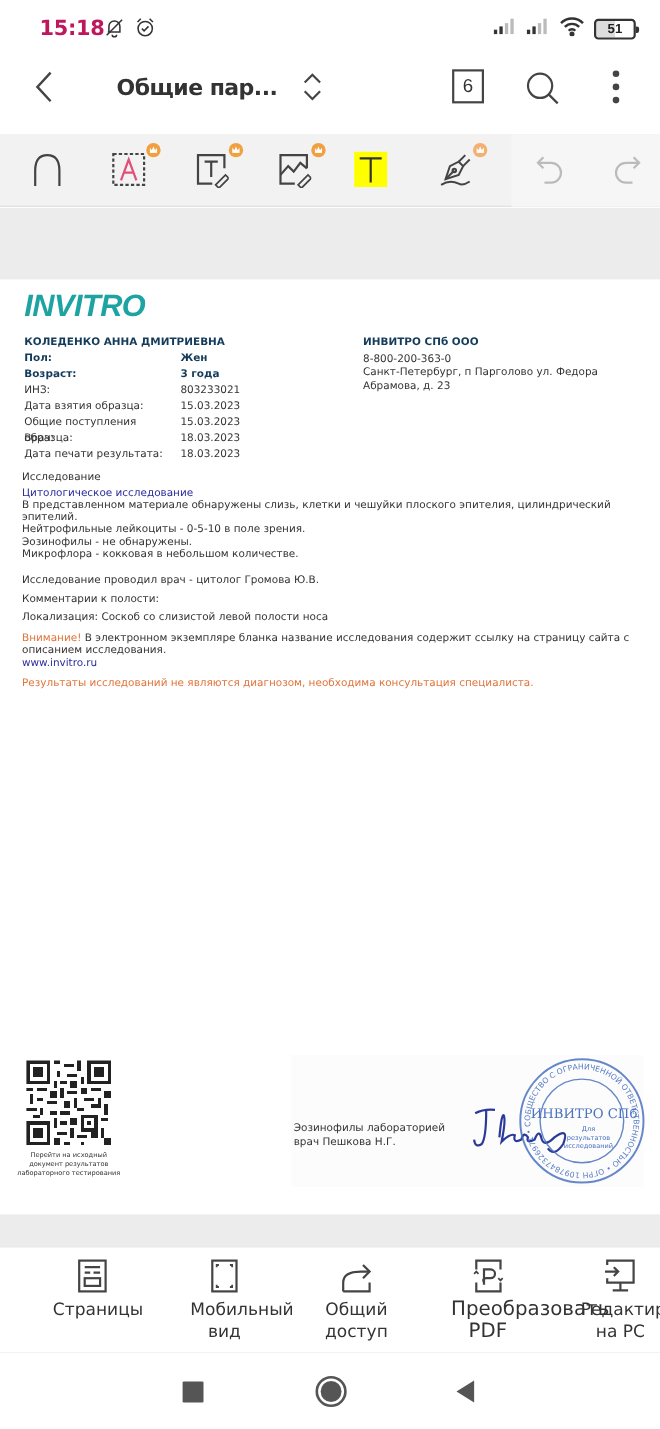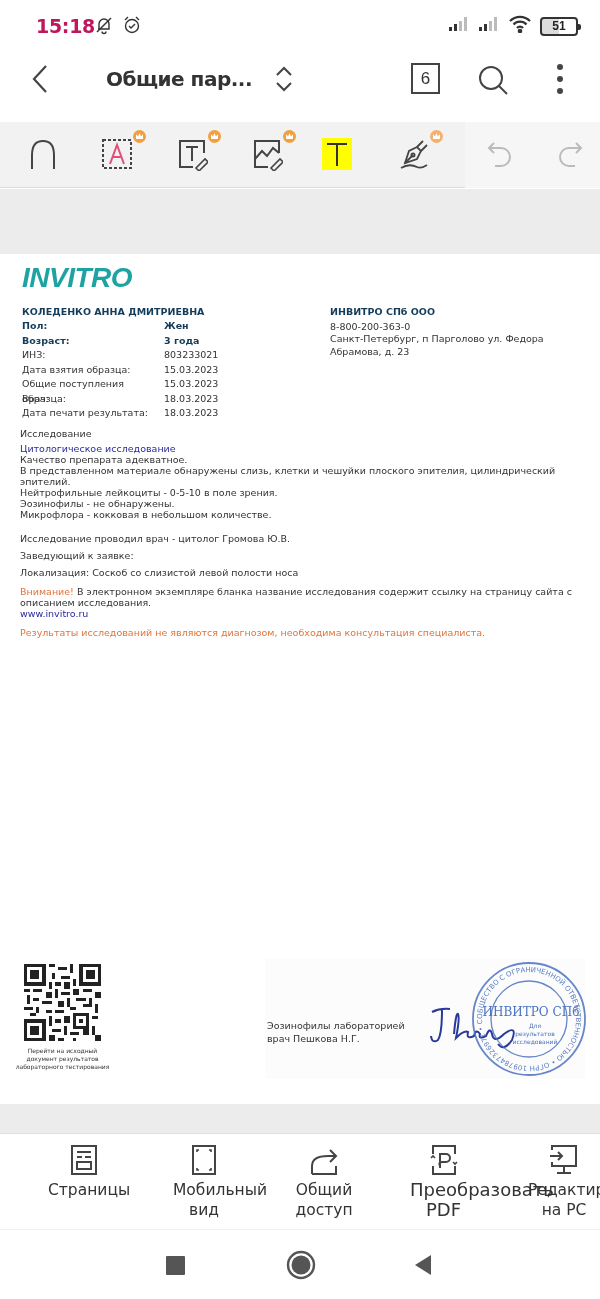--- a/index.html
+++ b/index.html
@@ -236,27 +236,26 @@
 
   <div class="lab">
     <div class="lab-name">ИНВИТРО СПб ООО</div>
     <div>8-800-200-363-0</div>
     <div>Санкт-Петербург, п Парголово ул. Федора Абрамова, д. 23</div>
   </div>
 
   <div class="research">
     <div class="section-title">Исследование</div>
     <div class="study-link">Цитологическое исследование</div>
-    <div>Качество препарата адекватное.</div>
     <div>В представленном материале обнаружены слизь, клетки и чешуйки плоского эпителия, цилиндрический эпителий.</div>
     <div>Нейтрофильные лейкоциты - 0-5-10 в поле зрения.</div>
     <div>Эозинофилы - не обнаружены.</div>
     <div>Микрофлора - кокковая в небольшом количестве.</div>
     <div class="p" style="margin-top:13px">Исследование проводил врач - цитолог Громова Ю.В.</div>
-    <div class="p" style="margin-top:6px">Заведующий к заявке:</div>
+    <div class="p" style="margin-top:6px">Комментарии к полости:</div>
     <div class="p" style="margin-top:6px">Локализация: Соскоб со слизистой левой полости носа</div>
     <div class="p" style="margin-top:8px"><span class="orange">Внимание!</span><span> В электронном экземпляре бланка название исследования содержит ссылку на страницу сайта с описанием исследования.</span></div>
     <div class="www">www.invitro.ru</div>
     <div class="p orange" style="margin-top:8px">Результаты исследований не являются диагнозом, необходима консультация специалиста.</div>
   </div>
 
   <svg class="qr" viewBox="0 0 25 25" shape-rendering="crispEdges">
     <rect width="25" height="25" fill="#fff"></rect>
     <g fill="#222">
       <rect x="0" y="0" width="7" height="7"></rect>

